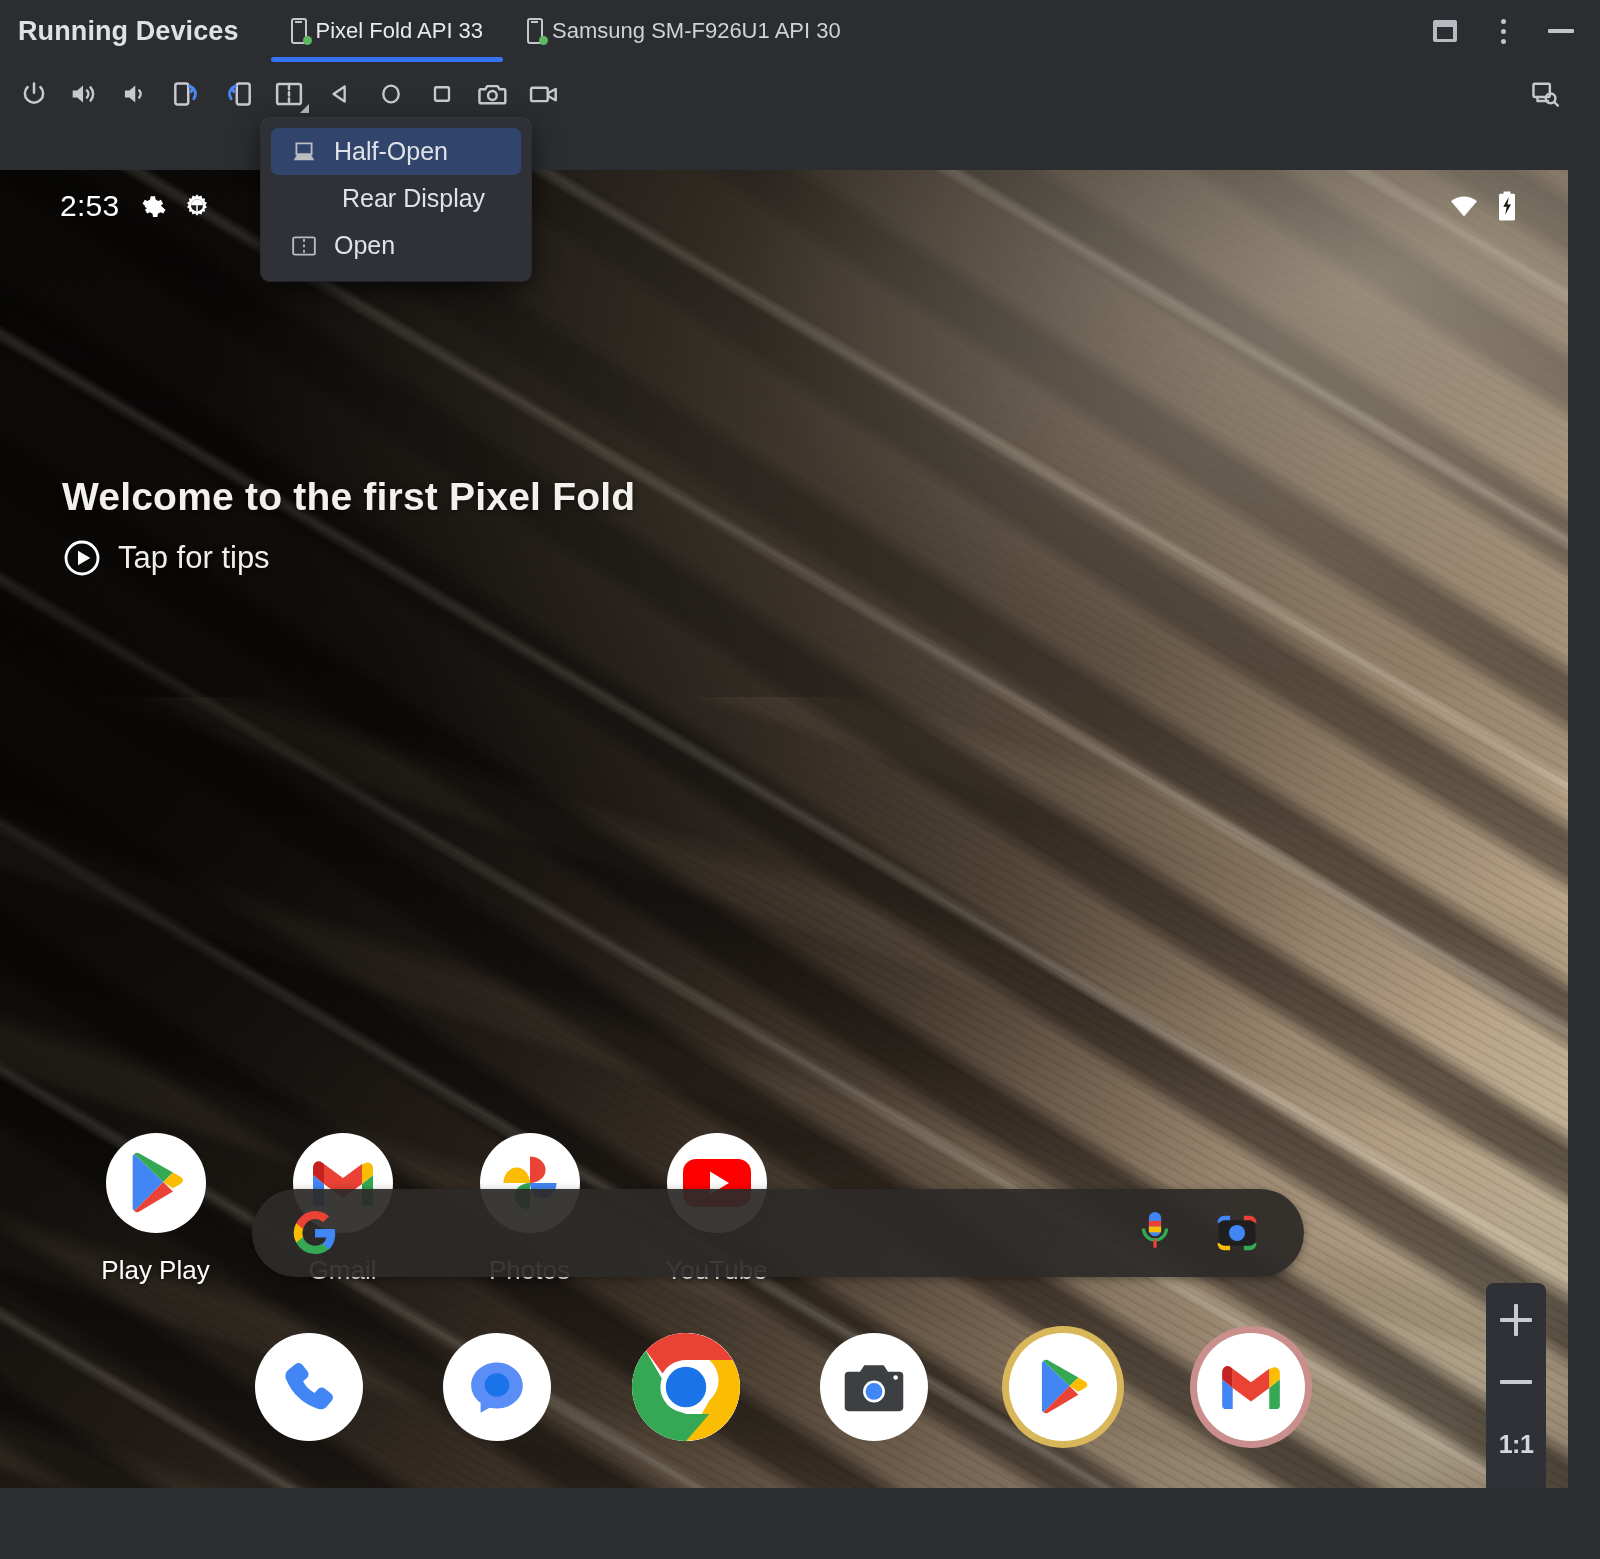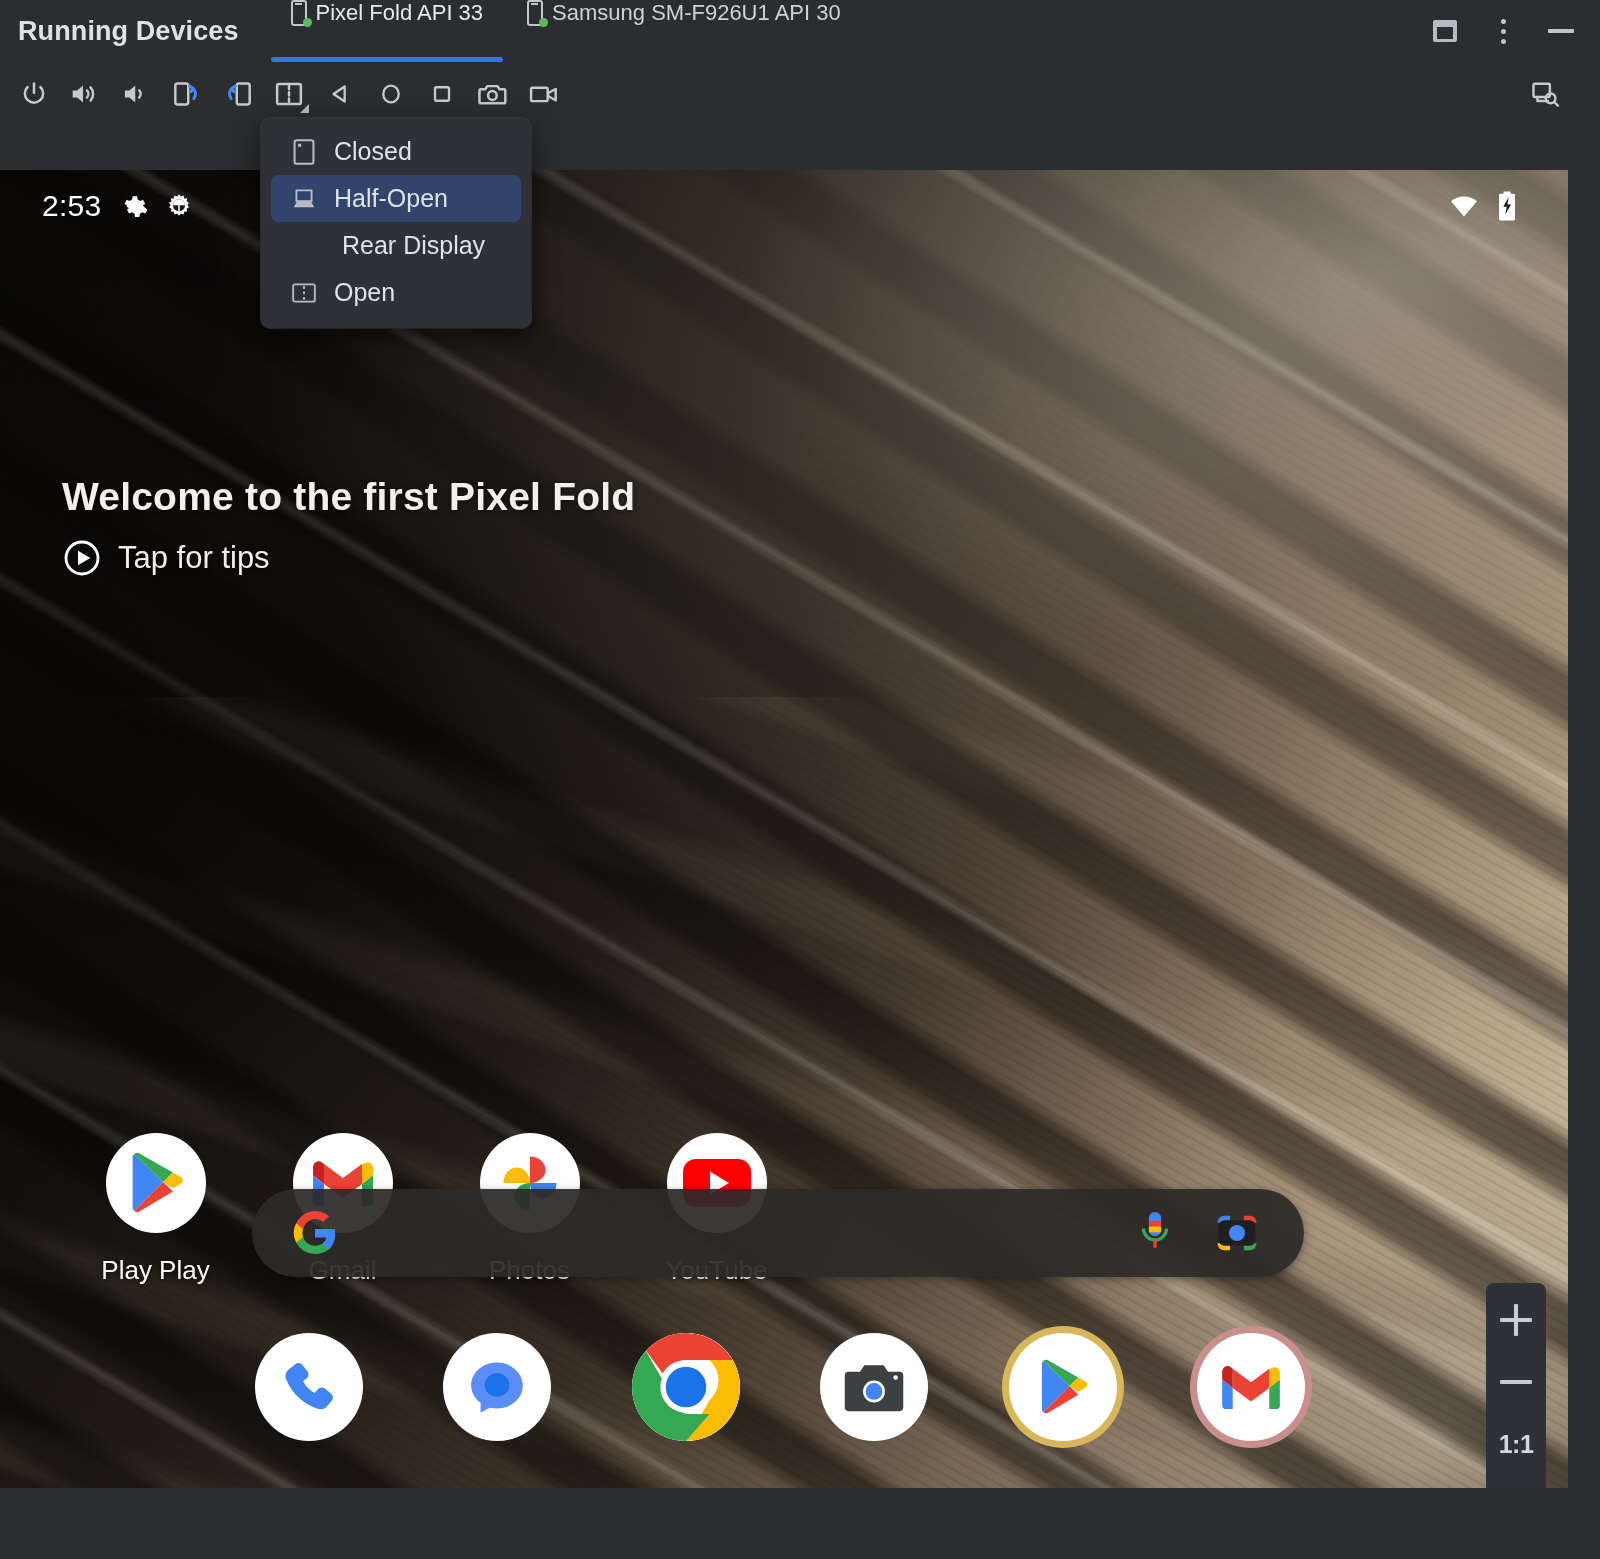--- a/index.html
+++ b/index.html
@@ -16,21 +16,21 @@
   .tabbar{
     position:absolute;left:0;top:0;width:1600px;height:62px;
     background:#2b2d30;display:flex;align-items:center;
   }
   .toolwin-title{
     font-size:27px;font-weight:bold;color:#dfe1e5;
     margin-left:18px;letter-spacing:.1px;white-space:nowrap;
   }
   .tabs{display:flex;align-items:stretch;height:62px;margin-left:30px;}
   .tab{
-    position:relative;display:flex;gap:9px;
+    position:relative;display:flex;align-items:center;gap:9px;
     padding:0 22px;height:62px;cursor:default;white-space:nowrap;
   }
   .tab .tlabel{font-size:22px;color:#cfd2d6;}
   .tab.active .tlabel{color:#e8eaed;}
   .tab.active:after{
     content:"";position:absolute;left:2px;right:2px;bottom:0;height:5px;
     background:#3574f0;border-radius:3px;
   }
   .dev-ic{position:relative;width:16px;height:26px;flex:none;}
   .dev-ic .body{
@@ -132,21 +132,21 @@
         rgba(135,117,94,.34) 72px, rgba(148,129,103,.38) 100px,
         rgba(110,95,76,.00) 124px, rgba(110,95,76,.00) 190px);
     opacity:.75;
   }
 
   
   .statusbar{
     position:absolute;left:0;top:0;width:1568px;height:72px;
     display:flex;align-items:center;
   }
-  .sb-left{display:flex;align-items:center;gap:16px;margin-left:42px;}
+  .sb-left{display:flex;align-items:center;gap:16px;margin-left:60px;}
   .sb-time{font-size:30px;color:#fff;font-weight:500;letter-spacing:.3px;}
   .sb-right{margin-left:auto;display:flex;align-items:center;gap:16px;margin-right:50px;}
 
   .welcome{
     position:absolute;left:62px;top:305px;
     font-size:39px;color:#f3f1ee;font-weight:700;letter-spacing:.2px;white-space:nowrap;
     text-shadow:0 1px 5px rgba(0,0,0,.55);
   }
   .tips{
     position:absolute;left:62px;top:368px;display:flex;align-items:center;gap:16px;
@@ -542,29 +542,20 @@
       </div>
       <div class="zbtn"></div>
     </div>
   </div>
 
   <div class="rightfill"></div>
   <div class="bottomfill"></div>
 
   <div class="menu">
 
-    <div class="mitem">
-      <span class="micon">
-        <svg width="22" height="26" viewBox="0 0 18 22">
-          <rect x="1" y="1" width="16" height="20" rx="2" fill="none" stroke="#b9bcc2" stroke-width="1.7"></rect>
-          <rect x="4" y="4" width="2.6" height="2.6" fill="#b9bcc2"></rect>
-        </svg>
-      </span>
-      <span class="mlabel">Closed</span>
-    </div>
 
     <div class="mitem sel">
       <span class="micon">
         <svg width="26" height="24" viewBox="0 0 24 22">
           <path d="M5 3h14v10H5z" fill="none" stroke="#b9bcc2" stroke-width="1.7"></path>
           <path d="M2.5 18.6 5.4 13.6h13.2l2.9 5z" fill="#b9bcc2"></path>
         </svg>
       </span>
       <span class="mlabel">Half-Open</span>
     </div>

